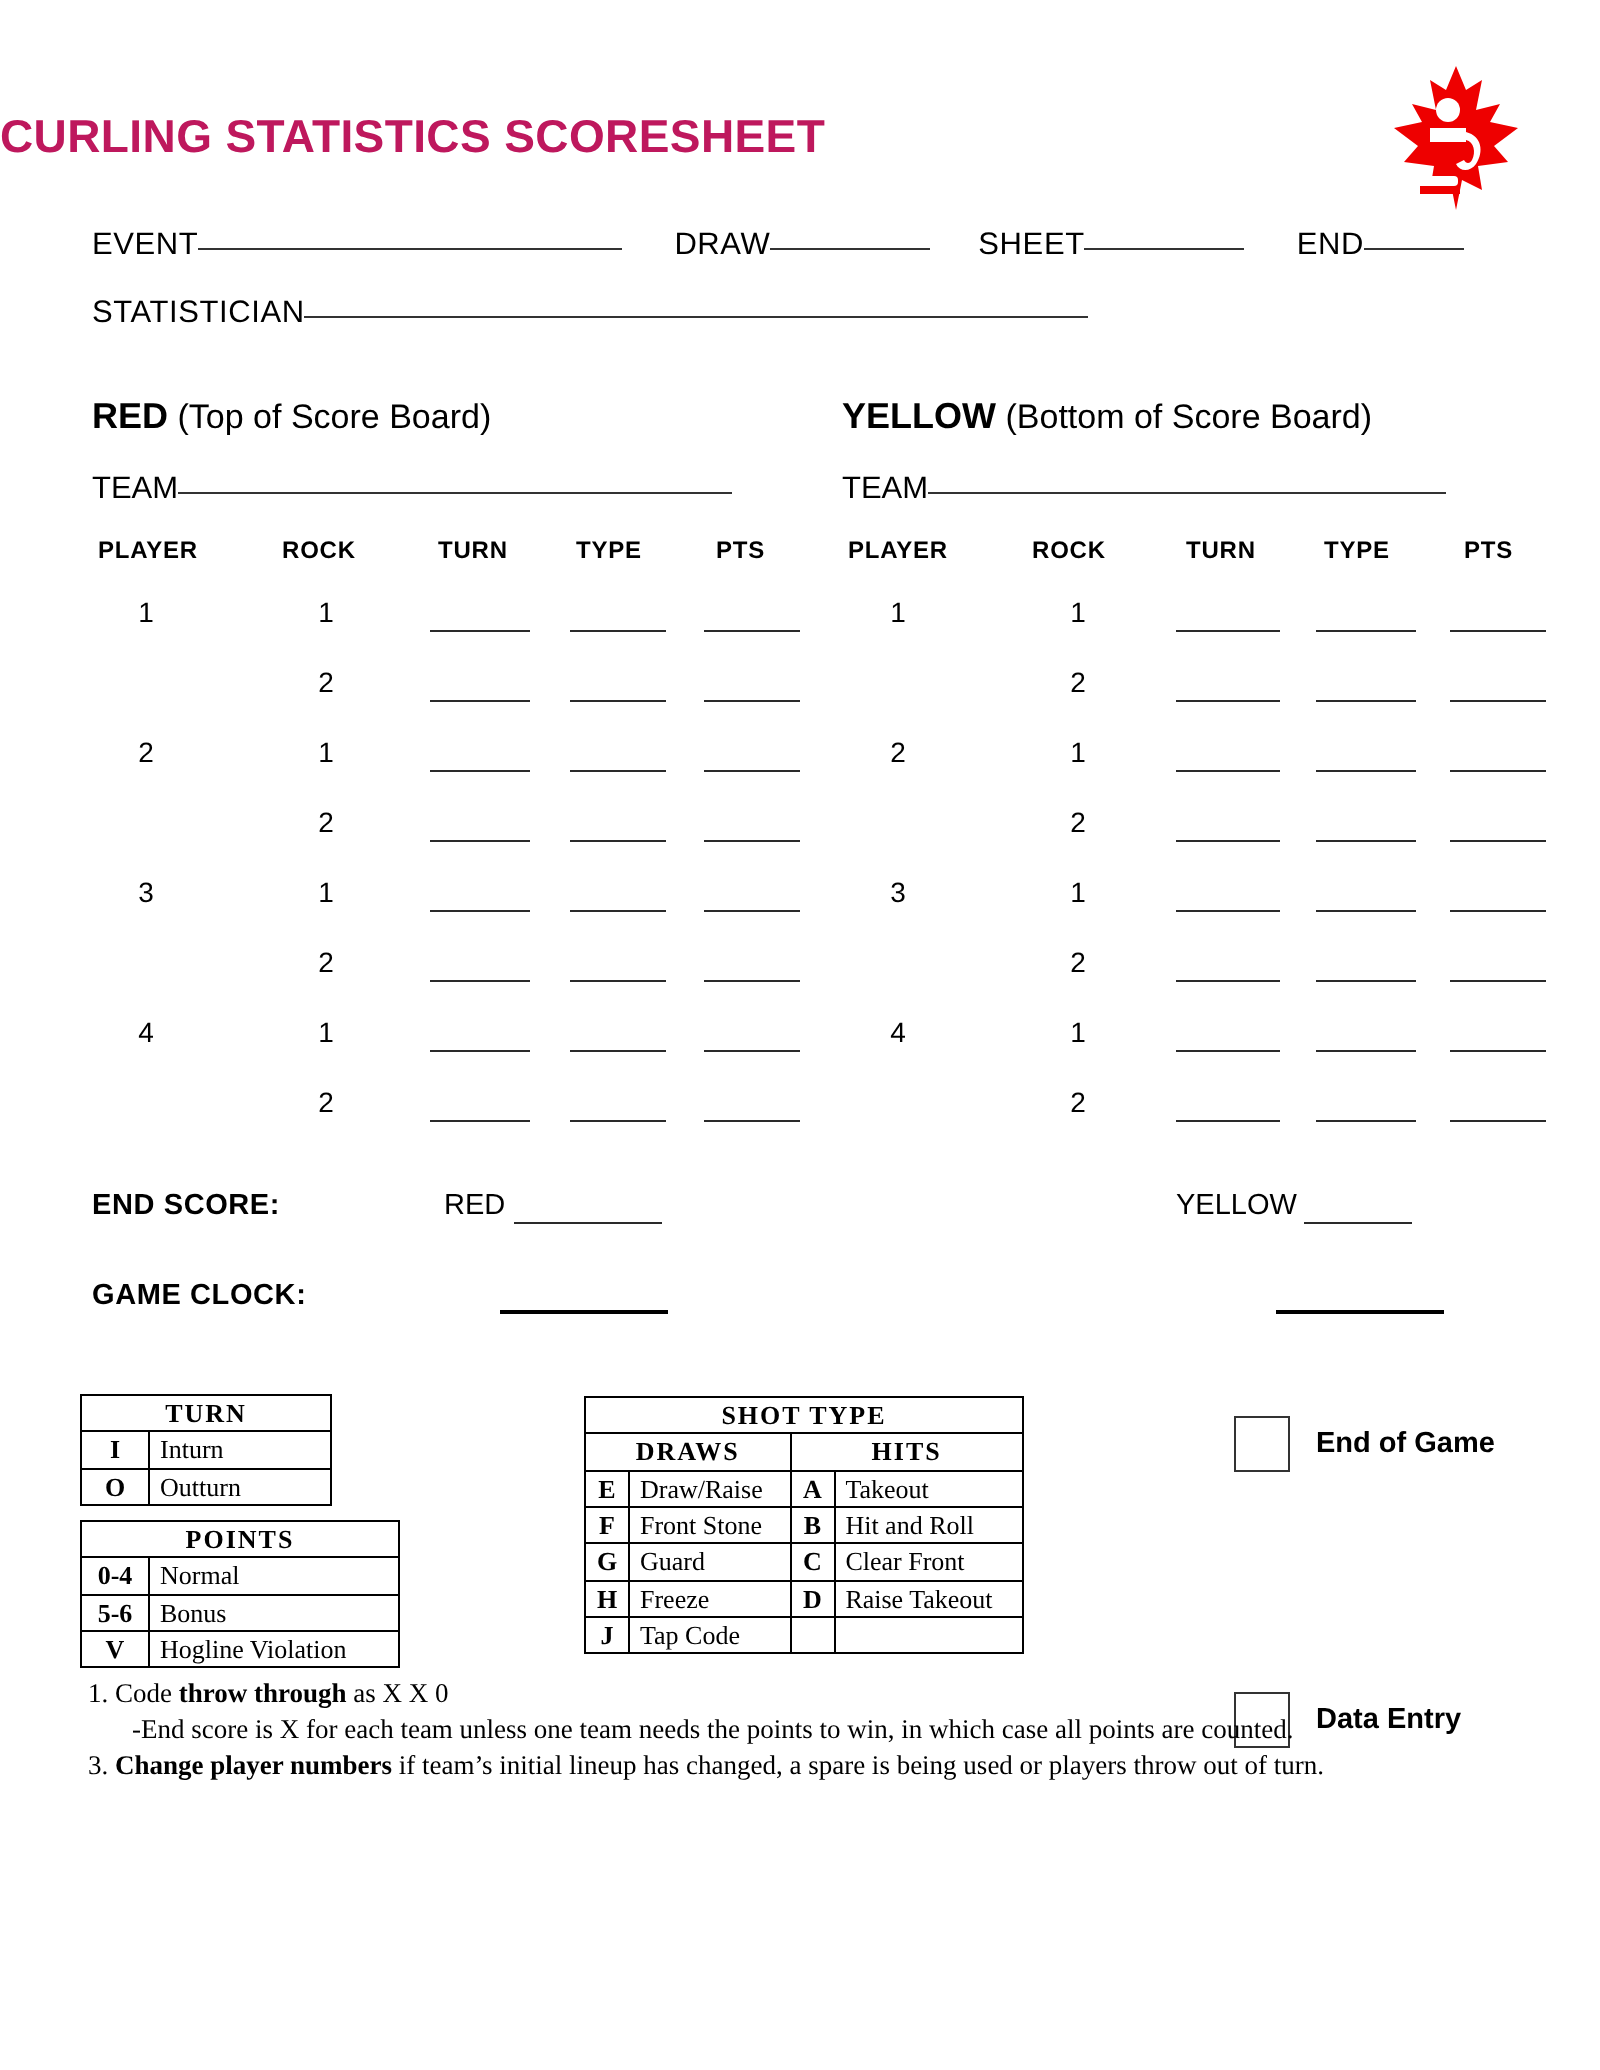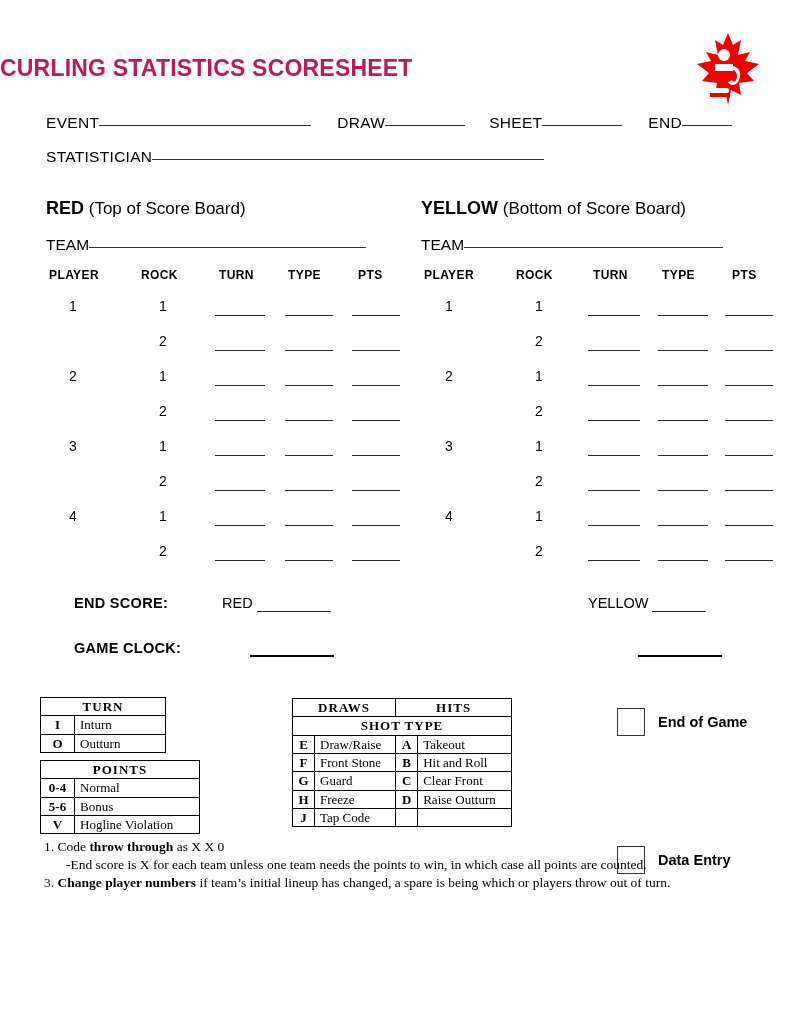--- a/index.html
+++ b/index.html
@@ -86,21 +86,20 @@
     height: 0;
   }
 
   
   .boldlabel {
     position: absolute;
     font-size: 14.5px;
     font-weight: bold;
     letter-spacing: 0.3px;
     white-space: nowrap;
-    margin-left: 28px;
   }
   .plainlabel {
     position: absolute;
     font-size: 14.5px;
     white-space: nowrap;
   }
   .thickblank {
     position: absolute;
     border-bottom: 2px solid #000000;
     height: 0;
@@ -367,26 +366,26 @@
       <tr>
         <td class="code">V</td>
         <td>Hogline Violation</td>
       </tr>
     </tbody>
 </table>
 
 <table class="legend" id="shot-table">
   <thead>
     <tr>
+        <th colspan="4">SHOT  TYPE</th>
+      </tr>
+    <tr>
       <th colspan="2">DRAWS</th>
       <th colspan="2">HITS</th>
     </tr>
-    <tr>
-        <th colspan="4">SHOT  TYPE</th>
-      </tr>
   </thead>
   <tbody>
       <tr>
         <td class="code">E</td>
         <td>Draw/Raise</td>
         <td class="code">A</td>
         <td>Takeout</td>
       </tr>
       <tr>
         <td class="code">F</td>
@@ -397,21 +396,21 @@
       <tr>
         <td class="code">G</td>
         <td>Guard</td>
         <td class="code">C</td>
         <td>Clear Front</td>
       </tr>
       <tr>
         <td class="code">H</td>
         <td>Freeze</td>
         <td class="code">D</td>
-        <td>Raise Outturn</td>
+        <td>Raise Takeout</td>
       </tr>
       <tr>
         <td class="code">J</td>
         <td>Tap Code</td>
         <td class="code"></td>
         <td></td>
       </tr>
     </tbody>
 </table>
 
@@ -420,15 +419,15 @@
 
 <div class="checkbox" style="top:846px; left:617px;"></div>
 <div class="checkbox-label" style="top:852px; left:658px;">Data Entry</div>
 
 <div id="notes">
   <div class="note">
     <span>1. Code </span><b>throw through</b><span> as     X    X    0</span>
   </div>
   <div class="sub">-End score is  X for each team unless one team needs the points to win, in which case all points are counted.</div>
   <div class="note">
-    <span>3. </span><b>Change player numbers</b><span> if team’s initial lineup has changed, a spare is being which or players throw out of turn.</span>
+    <span>3. </span><b>Change player numbers</b><span> if team’s initial lineup has changed, a spare is being used or players throw out of turn.</span>
   </div>
 </div>
 
 </body></html>

